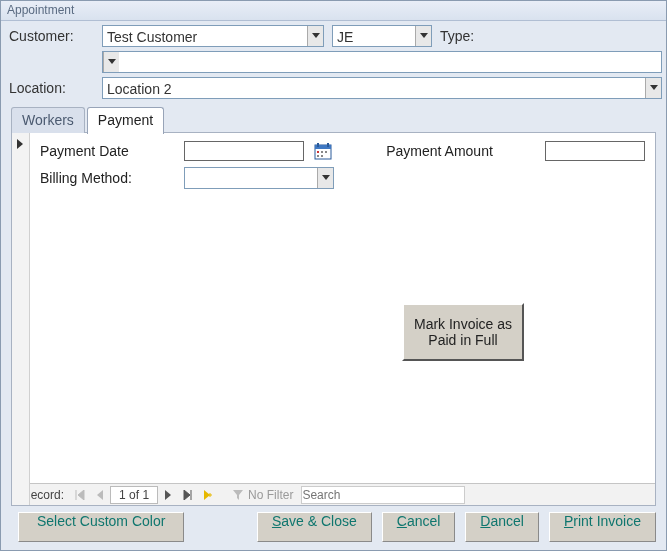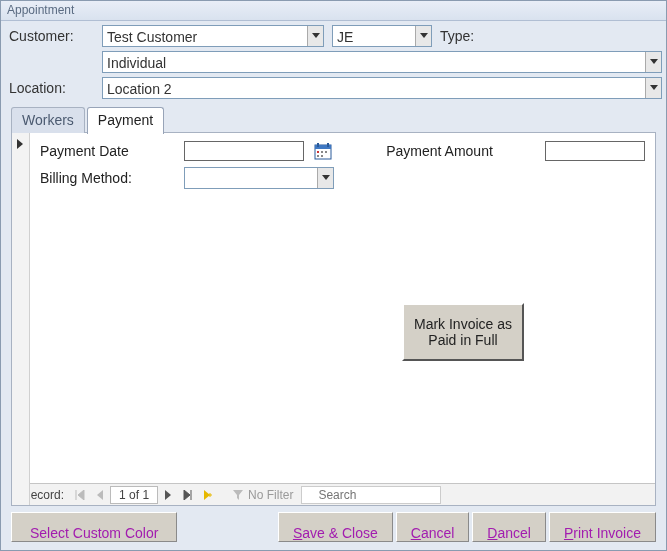--- a/index.html
+++ b/index.html
@@ -175,41 +175,42 @@
   .nav-btn.disabled { color: #bbb; }
   .nav-cur {
     border: 1px solid #bbb; background: #fff;
     padding: 1px 8px; font-size: 12px;
     min-width: 42px; text-align: center;
   }
   .nav-sep { width: 6px; }
   .nav-filter { color: #9a9a9a; padding: 0 8px; display: flex; align-items: center; gap: 4px; }
   .nav-search {
     border: 1px solid #ccc; background: #fff;
-    height: 18px; width: 140px; padding: 0 16px;
+    height: 18px; width: 164px; padding: 0 0;
     color: #888; font-size: 12px;
   }
 
   .footer {
     height: 30px;
     margin: 6px 10px 8px;
     display: flex;
     align-items: stretch;
     gap: 3px;
   }
   .footer .big-btn {
     border-top: 1px solid #fff;
     border-left: 1px solid #fff;
     border-right: 1px solid #8a8a8a;
     border-bottom: 1px solid #8a8a8a;
     background: #d4d0c7;
     font-size: 14px;
-    color: #a21caf;
-    display: flex; align-items: flex-end; justify-content: center;
+    color: #0f766e;
+    display: flex; align-items: flex-start; justify-content: center;
     padding: 0 14px;
+    margin-left: 7px;
   }
   .footer .spacer { flex: 1; }
   .footer .big-btn.select { padding: 0 18px; }
   .u { text-decoration: underline; }
 
   svg { display: block; }
 </style>
 </head>
 <body>
 
@@ -231,21 +232,20 @@
       <div class="combo-value">JE</div>
       <div class="combo-btn">
         <svg width="8" height="6">
             <path d="M0 0 L8 0 L4 5 Z" fill="#333"></path>
           </svg>
       </div>
     </div>
 
     <label>Type:</label>
     <div class="combo row2">
-      <div class="combo-value">Individual</div>
       <div class="combo-btn">
         <svg width="8" height="6">
             <path d="M0 0 L8 0 L4 5 Z" fill="#333"></path>
           </svg>
       </div>
     </div>
 
     <label>Location:</label>
     <div class="combo row2">
       <div class="combo-value">Location 2</div>

